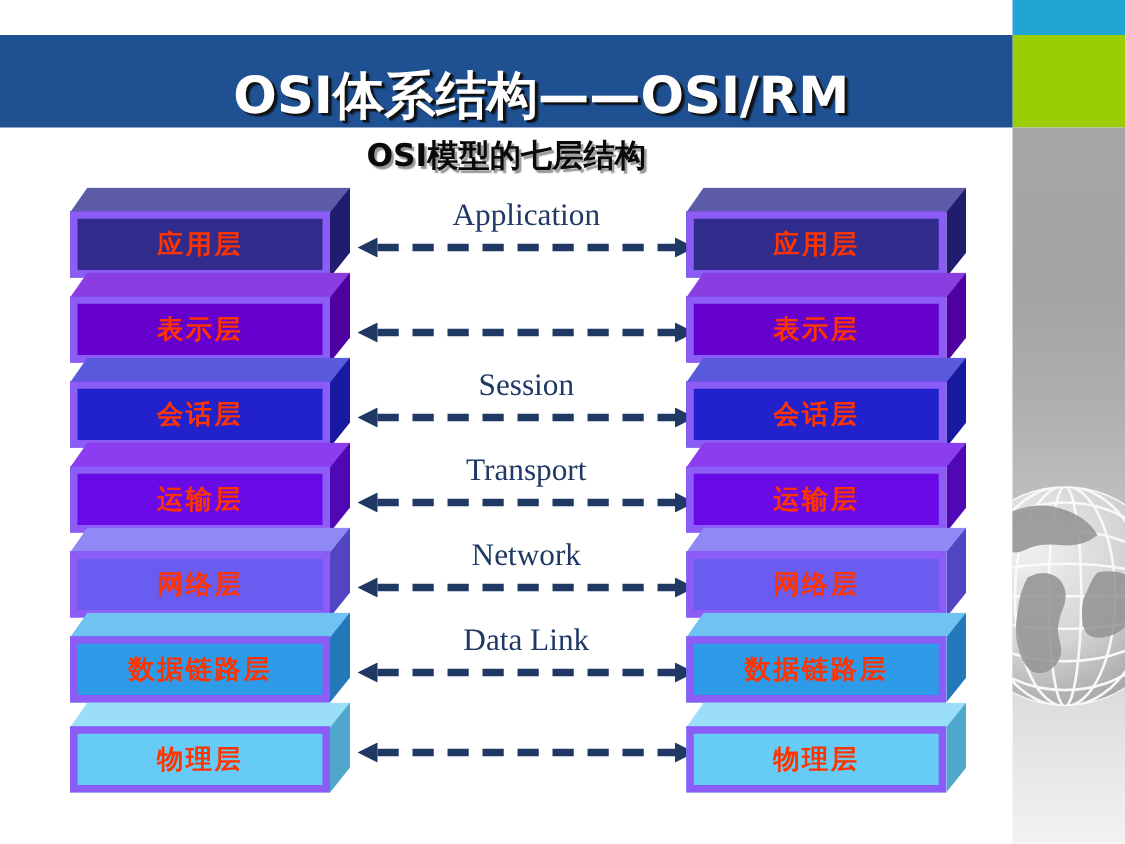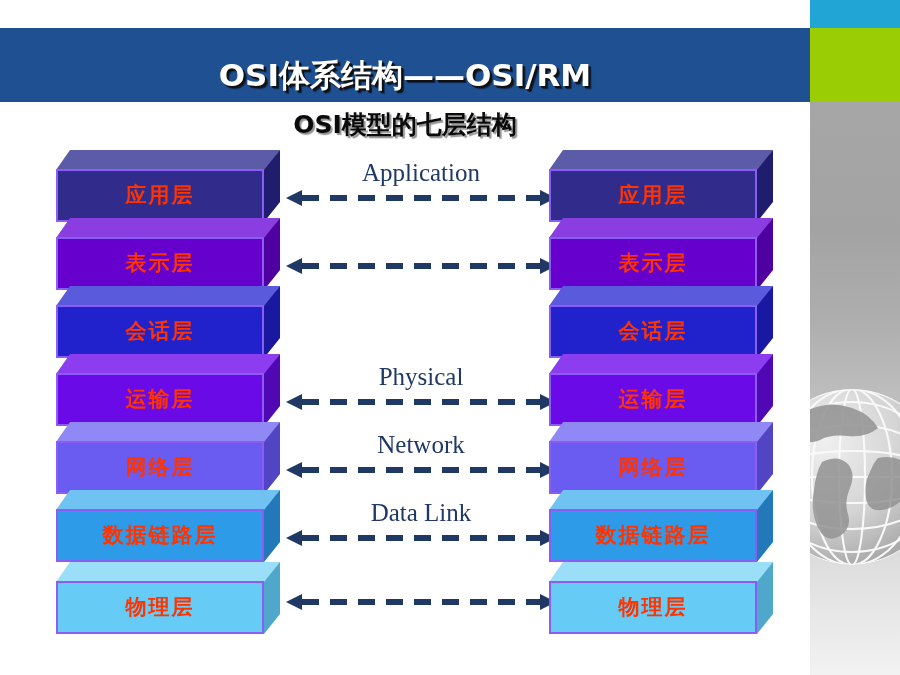--- a/index.html
+++ b/index.html
@@ -64,24 +64,25 @@
   #title-text {
     position: absolute;
     left: 0; top: 0;
     width: 810px; height: 96px;
     display: flex;
     align-items: center;
     justify-content: center;
     color: #ffffff;
     font-family: "DejaVu Sans", sans-serif;
     font-weight: bold;
-    font-size: 31px;
+    font-size: 41px;
     letter-spacing: 0px;
     text-shadow: 2px 2px 0 #111111, 3px 3px 1px rgba(0,0,0,.55);
     white-space: nowrap;
+    padding-left: 28px;
   }
 
   #subtitle {
     position: absolute;
     left: 0; top: 108px;
     width: 810px;
     text-align: center;
     color: #0a0a0a;
     font-family: "DejaVu Sans", sans-serif;
     font-weight: bold;
@@ -106,21 +107,21 @@
     width: 210px;
     height: 72px;
   }
   
   .face-front {
     position: absolute;
     left: 0;
     top: 19px;
     width: 208px;
     height: 53px;
-    border: 2px solid #8b5cf6;
+    border: 6px solid #8b5cf6;
     box-sizing: border-box;
     display: flex;
     align-items: center;
     justify-content: center;
   }
   .layer-label {
     color: #FF3300;
     font-family: "DejaVu Serif", serif;
     font-weight: bold;
     font-size: 21px;
@@ -296,22 +297,32 @@
   </div>
   <div class="center-row" style="top:68px">
     <div class="arrow-row">
       <svg width="270" height="16" viewBox="0 0 270 16" xmlns="http://www.w3.org/2000/svg">
         <polygon points="0,8 16,0 16,16" fill="#1F3864"></polygon>
         <polygon points="270,8 254,0 254,16" fill="#1F3864"></polygon>
         <line x1="16" y1="8" x2="254" y2="8" stroke="#1F3864" stroke-width="6" stroke-dasharray="17 11"></line>
       </svg>
     </div>
   </div>
+  <div class="center-row" style="top:136px">
+    <div class="center-name">Session</div>
+    <div class="arrow-row">
+      <svg width="270" height="16" viewBox="0 0 270 16" xmlns="http://www.w3.org/2000/svg">
+        <polygon points="0,8 16,0 16,16" fill="#1F3864"></polygon>
+        <polygon points="270,8 254,0 254,16" fill="#1F3864"></polygon>
+        <line x1="16" y1="8" x2="254" y2="8" stroke="#1F3864" stroke-width="6" stroke-dasharray="17 11"></line>
+      </svg>
+    </div>
+  </div>
   <div class="center-row" style="top:204px">
-    <div class="center-name">Physical</div>
+    <div class="center-name">Transport</div>
     <div class="arrow-row">
       <svg width="270" height="16" viewBox="0 0 270 16" xmlns="http://www.w3.org/2000/svg">
         <polygon points="0,8 16,0 16,16" fill="#1F3864"></polygon>
         <polygon points="270,8 254,0 254,16" fill="#1F3864"></polygon>
         <line x1="16" y1="8" x2="254" y2="8" stroke="#1F3864" stroke-width="6" stroke-dasharray="17 11"></line>
       </svg>
     </div>
   </div>
   <div class="center-row" style="top:272px">
     <div class="center-name">Network</div>

